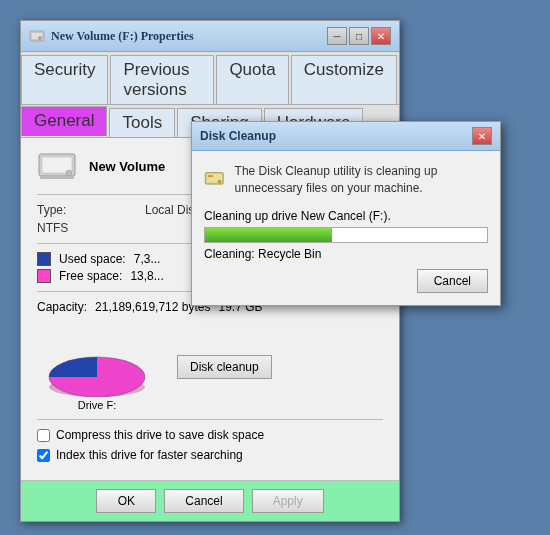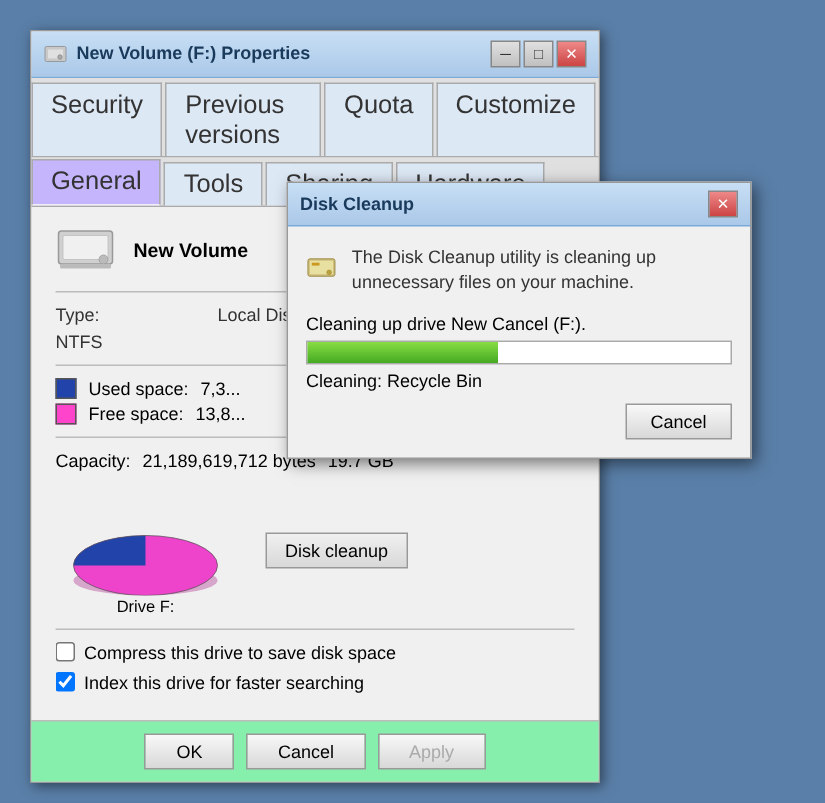--- a/index.html
+++ b/index.html
@@ -28,21 +28,23 @@
       background: linear-gradient(to bottom, #c8dff5, #aac8e8);
       padding: 6px 8px;
       display: flex;
       align-items: center;
       justify-content: space-between;
       border-bottom: 1px solid #7aaad8;
     }
 
     .title-bar-left {
       display: flex;
+      align-items: center;
       gap: 6px;
+      font-family: Liberation Serif, serif;
     }
 
     .title-text {
       font-size: 12px;
       font-weight: bold;
       color: #1a3a5c;
     }
 
     .title-bar-buttons {
       display: flex;
@@ -80,21 +82,21 @@
       border-bottom: none;
       background: #dde8f5;
       cursor: pointer;
       font-size: 17px;
       color: #333;
       margin-right: 2px;
       margin-top: 3px;
     }
 
     .tab.active {
-      background: #c4b5fd;
+      background: #d946ef;
       border-bottom: 1px solid #f0f0f0;
       margin-top: 1px;
       font-weight: normal;
     }
 
     
     .content-area {
       background: #f0f0f0;
       padding: 12px 16px;
     }
@@ -170,21 +172,21 @@
     }
 
     .bottom-separator {
       border: none;
       border-top: 1px solid #bbb;
       margin: 8px 0;
     }
 
     .checkbox-row {
       display: flex;
-      align-items: flex-start;
+      align-items: flex-end;
       gap: 6px;
       margin: 6px 0;
     }
 
     .action-bar {
       background: #86efac;
       border-top: 1px solid #bbb;
       padding: 8px 12px;
       display: flex;
       justify-content: center;

